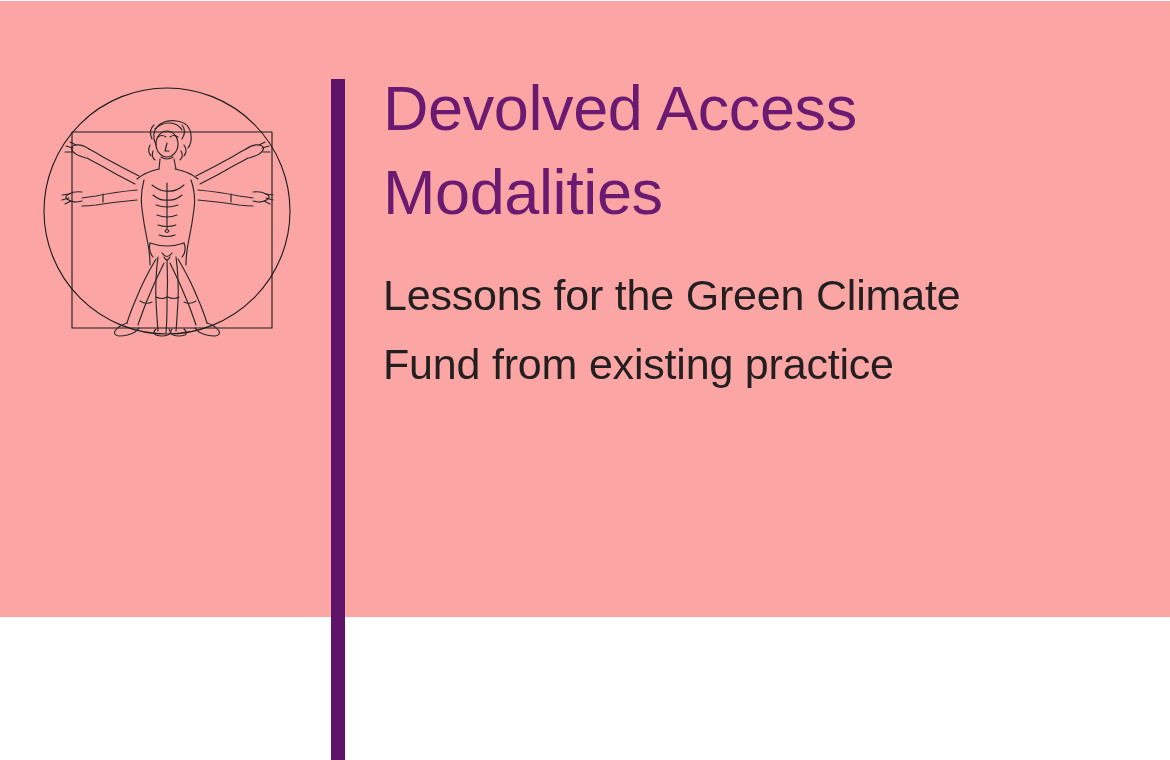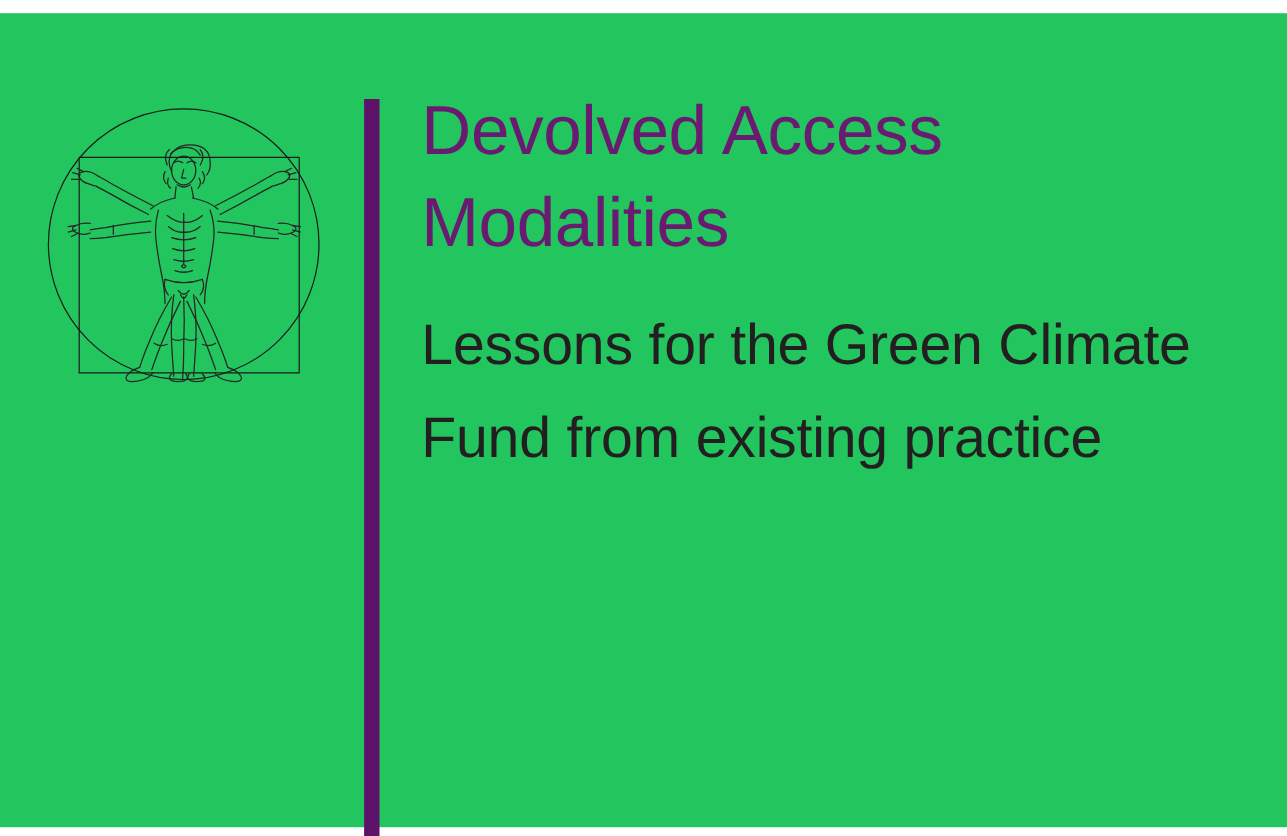--- a/index.html
+++ b/index.html
@@ -11,24 +11,24 @@
     width: 1170px;
     height: 760px;
     overflow: hidden;
     font-family: "Liberation Sans", sans-serif;
     position: relative;
   }
 
   .slide {
     position: absolute;
     left: 0;
-    top: 12px;
+    top: 1px;
     width: 1170px;
-    height: 740px;
-    background: #22c55e;
+    height: 616px;
+    background: #fca5a5;
   }
 
   
   .logo-block {
     position: absolute;
     left: 40px;
     top: 80px;
     width: 256px;
     height: 256px;
   }
@@ -62,21 +62,21 @@
     font-weight: 400;
     line-height: 1.33;
     letter-spacing: -0.4px;
     color: #6B1A71;
     margin: 0;
     white-space: pre-line;
   }
 
   .subtitle {
     font-family: "Liberation Sans", sans-serif;
-    font-size: 52px;
+    font-size: 43px;
     font-weight: 400;
     line-height: 1.62;
     letter-spacing: -0.2px;
     color: #231F20;
     margin: 26px 0 0 0;
     white-space: pre-line;
   }
 </style>
 </head>
 <body>

